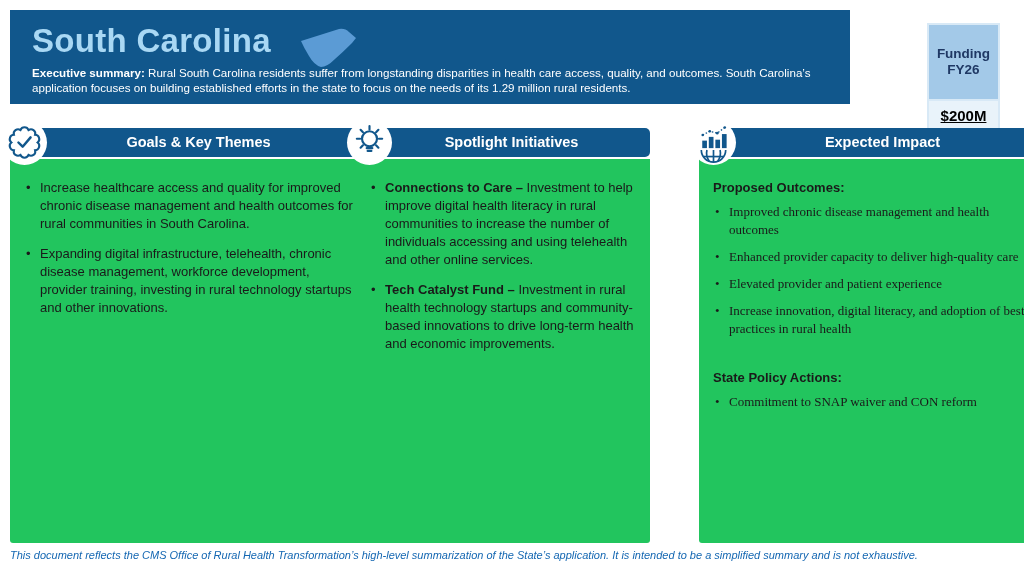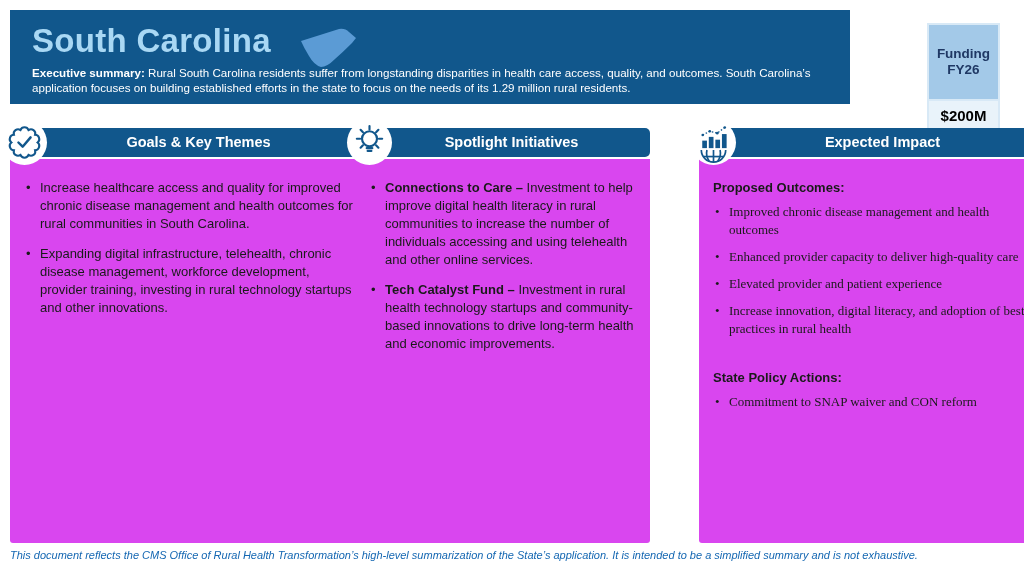--- a/index.html
+++ b/index.html
@@ -31,40 +31,41 @@
     border:2px solid #D8E9F6;
   }
   .funding-label {
     background:#A3C9E8; color:#1F3864; font-weight:bold;
     font-size:13.5px; line-height:16px; text-align:center; padding:21px 2px;
   }
   .funding-amount {
     background:#E9F3FA; color:#000000; font-weight:bold;
     font-size:15px; text-align:center; padding:6px 2px;
     border-top:2px solid #D8E9F6;
+    text-decoration:underline;
   }
   
   .col { position:absolute; top:128px; }
   .col-1 { left:10px;  width:359px; }
   .col-2 { left:355px; width:295px; }
   .col-3 { left:699px; width:349px; }
   .col-header {
     position:relative; margin-left:18px; height:29px;
     background:#11578C; border-radius:5px;
     color:#ffffff; font-weight:bold; font-size:14.5px;
     text-align:center; line-height:29px;
   }
   .icon-circle {
     position:absolute; left:-8px; top:-8px; width:45px; height:45px;
     background:#ffffff; border-radius:50%; z-index:2;
     display:flex; align-items:center; justify-content:center;
   }
   .col-panel {
     margin-top:2px; height:384px;
-    background:#d946ef; border-radius:0 0 3px 3px;
+    background:#22c55e; border-radius:0 0 3px 3px;
     padding:20px 16px 0 14px;
     font-size:13px; line-height:18px; color:#1a1a1a;
   }
   ul.bullets { list-style:none; }
   ul.bullets li { position:relative; padding-left:16px; margin-bottom:12px; }
   ul.bullets li::before { content:"•"; position:absolute; left:2px; }
   .col-3 ul.bullets li { margin-bottom:9px;font-family:Liberation Serif, serif; }
   .panel-heading { font-weight:bold; margin-bottom:6px; }
   .section-gap { height:22px; }
   

